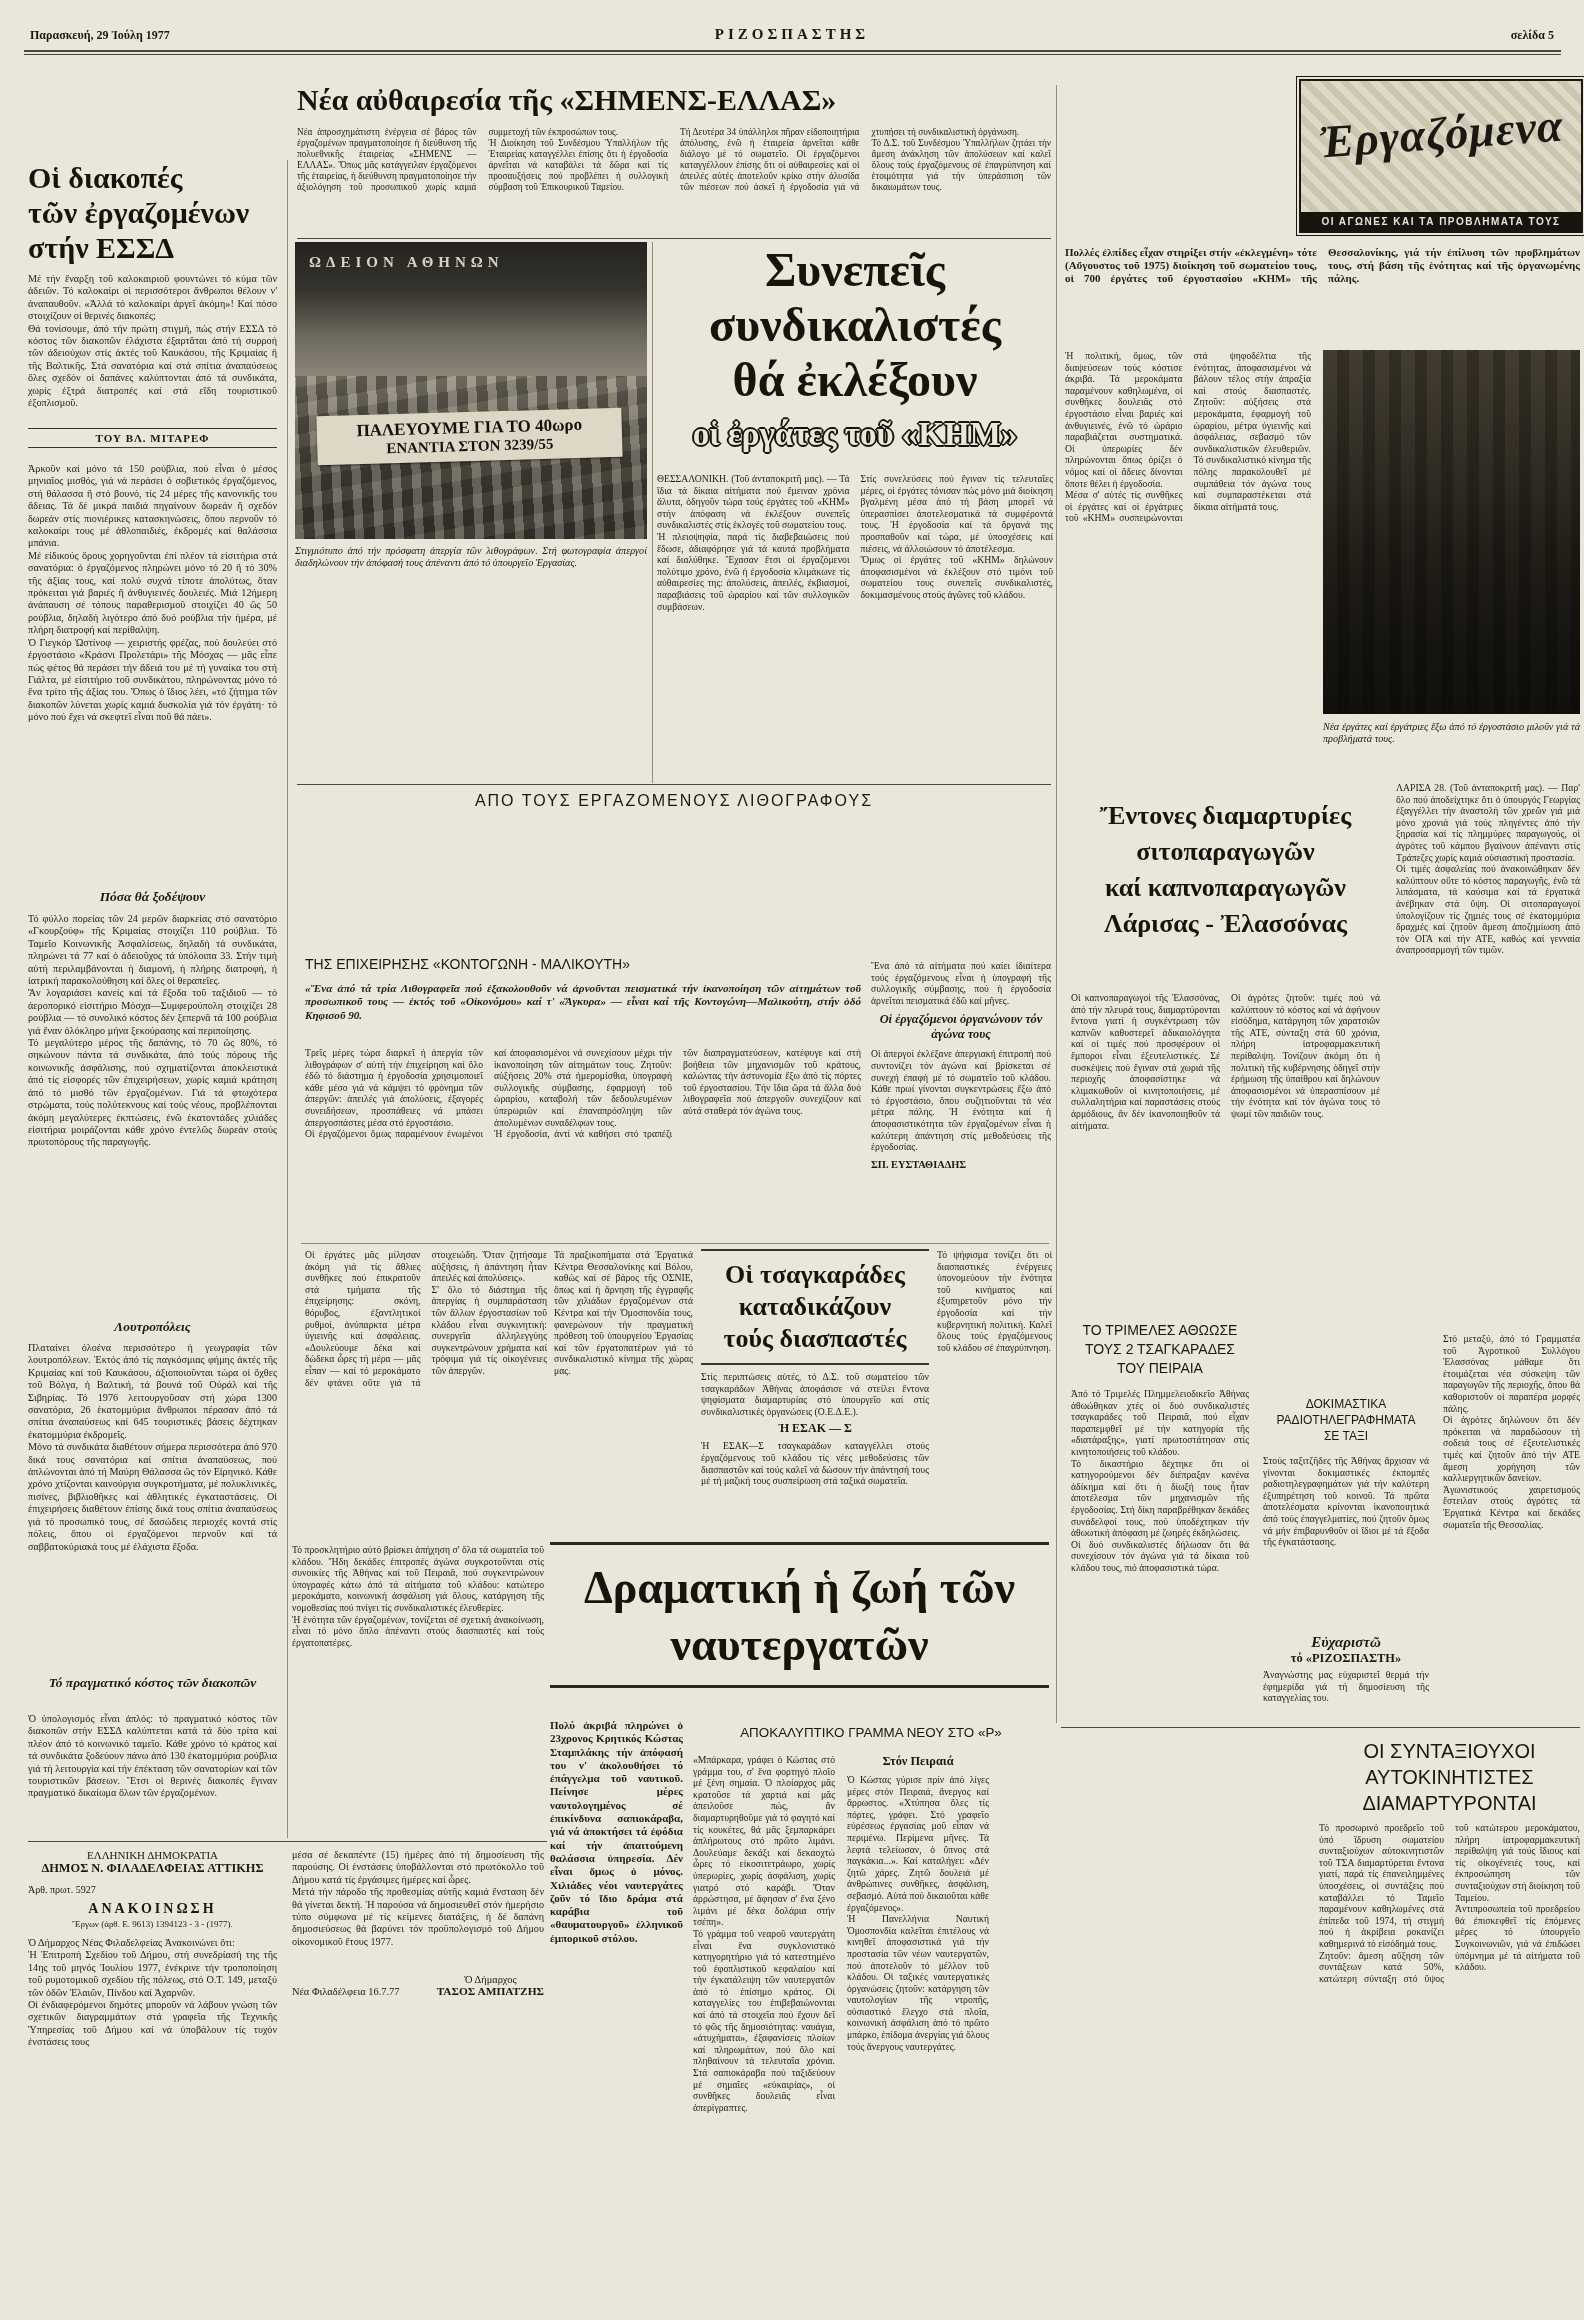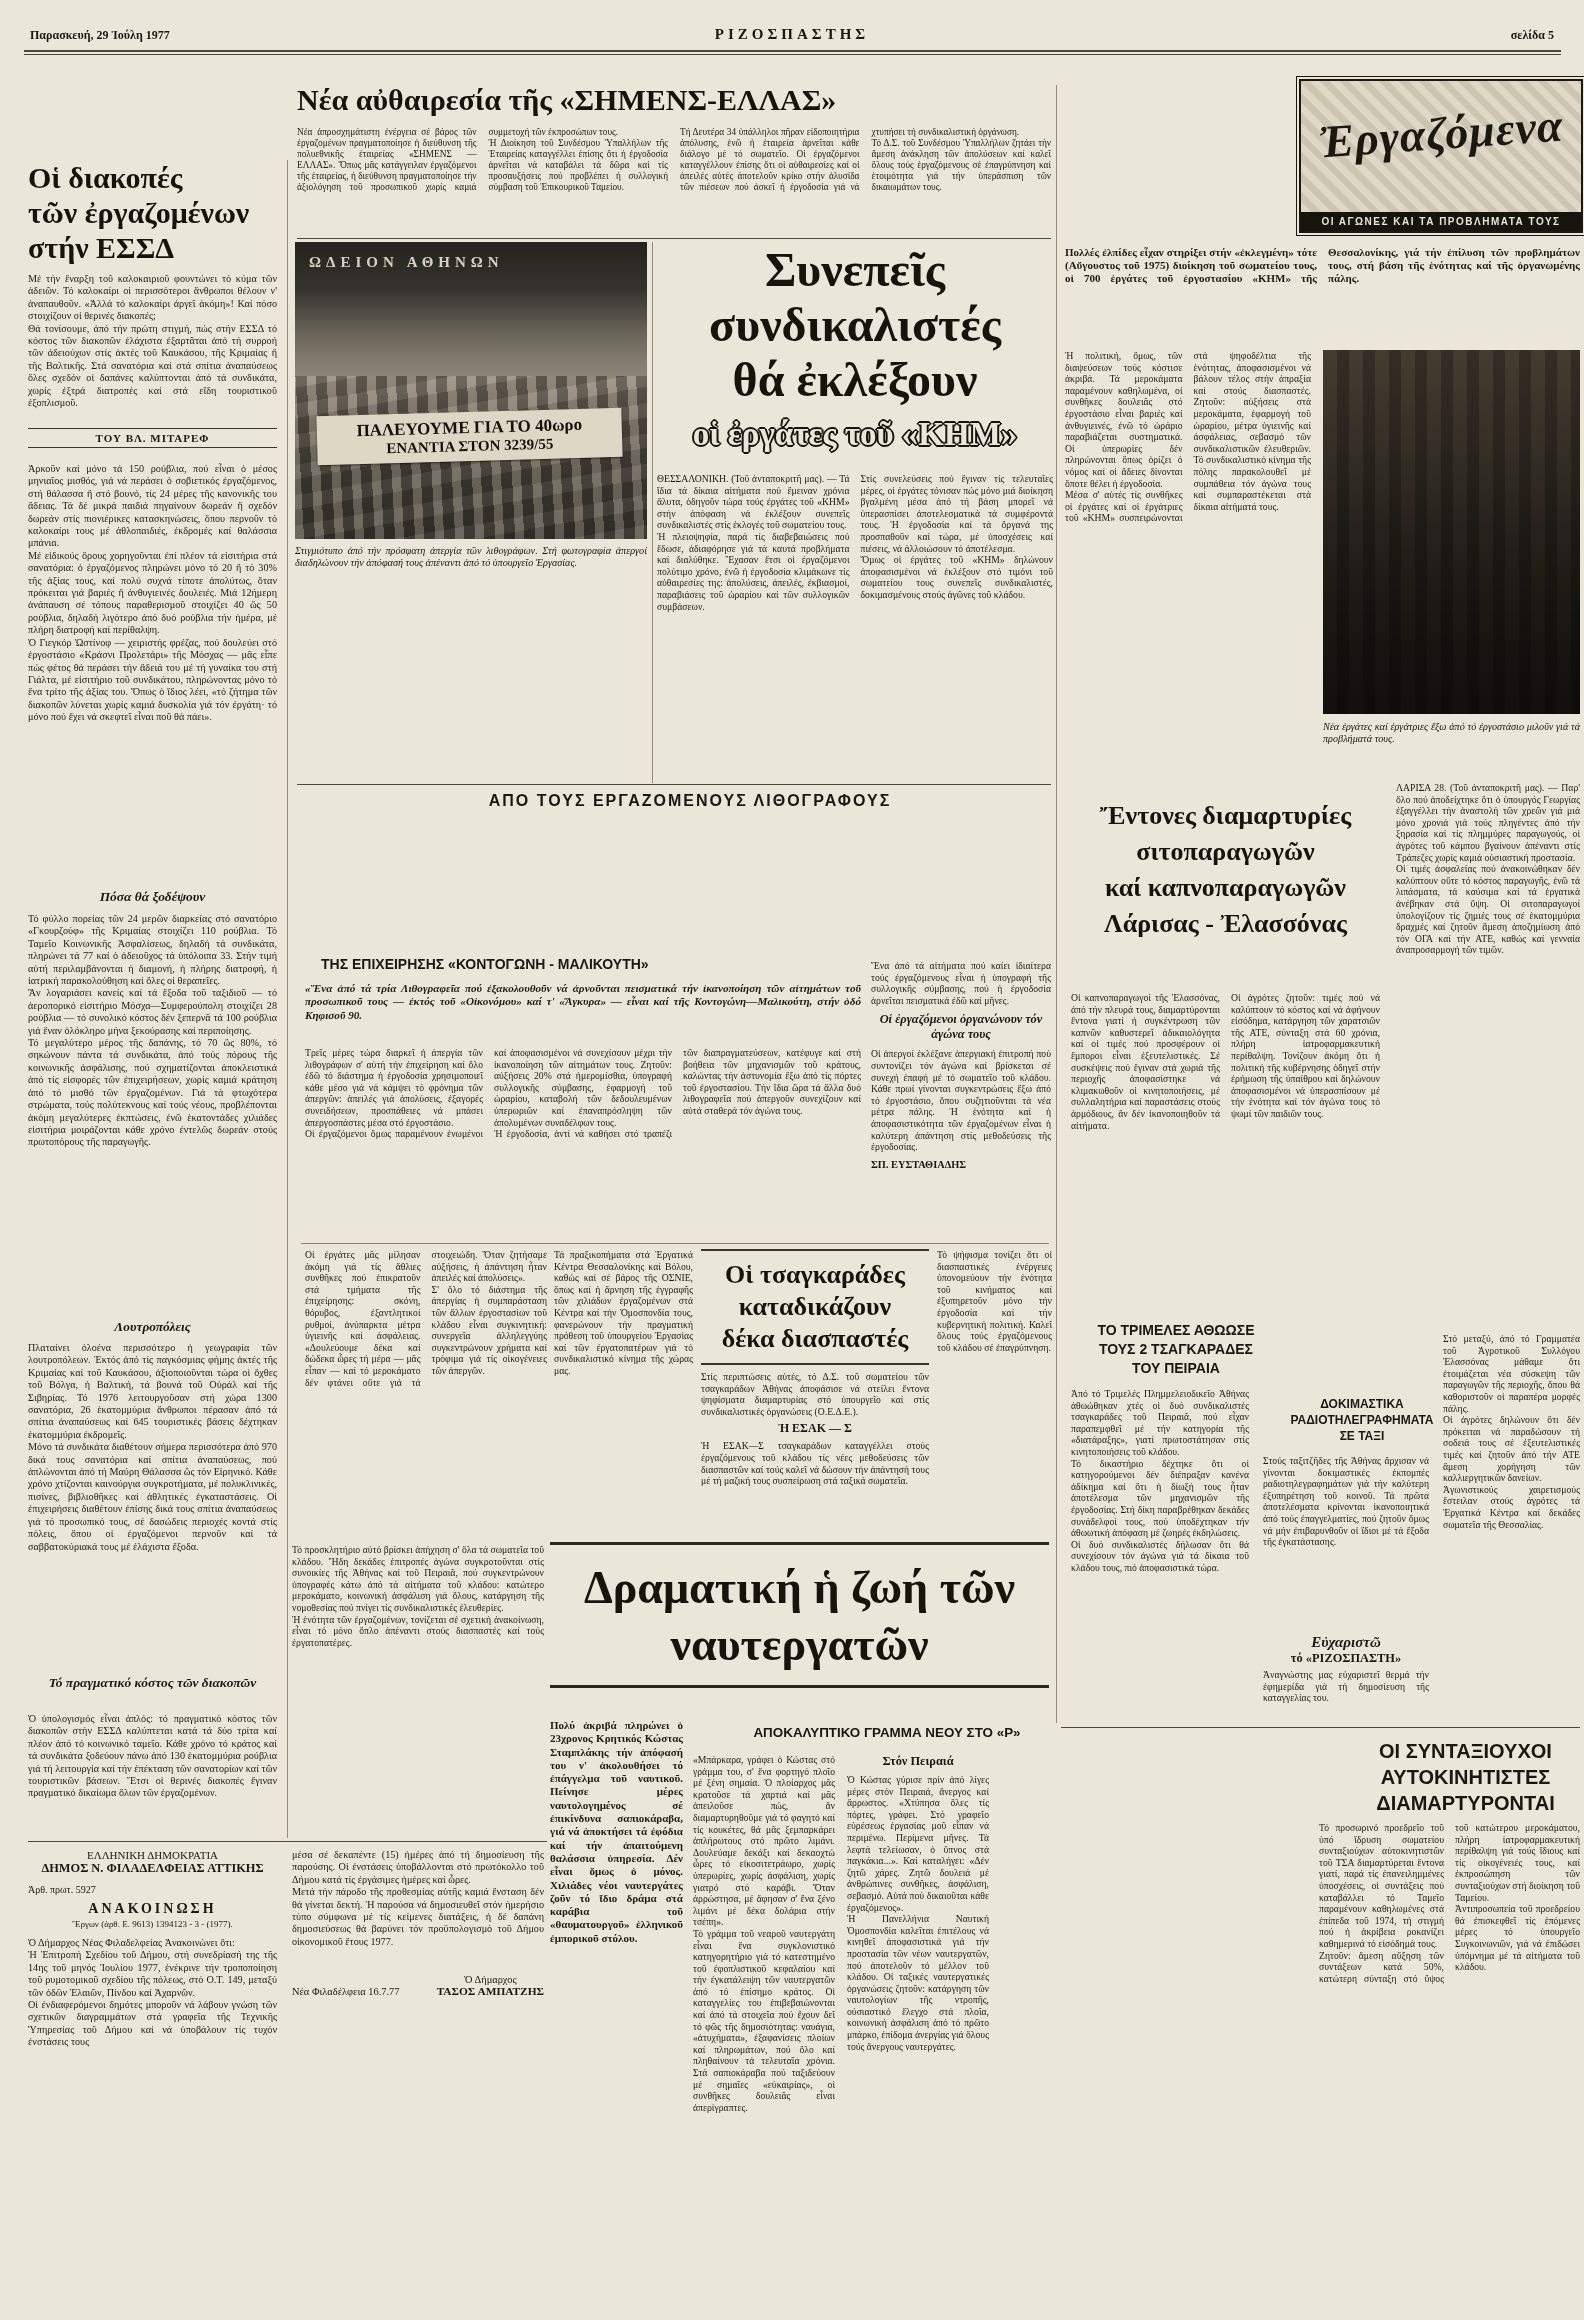--- a/index.html
+++ b/index.html
@@ -31,21 +31,21 @@
                     repeating-linear-gradient(-10deg,rgba(150,143,128,.25) 0 14px,rgba(60,56,48,.3) 14px 30px);}
   .placard{position:absolute;background:#ddd7c6;color:#14120d;font-weight:bold;text-align:center;
            transform:rotate(-1.6deg);box-shadow:0 1px 2px rgba(0,0,0,.6);}
   .banner-box{border:2px solid #1b1812;outline:1px solid #1b1812;outline-offset:2px;
               background:repeating-linear-gradient(45deg,#ded8c6 0 7px,#ccc5b0 7px 14px);overflow:hidden;}
   .banner-script{font-style:italic;font-weight:bold;font-size:46px;transform:rotate(-4deg);
                  text-align:center;margin-top:26px;letter-spacing:1px;}
   .banner-strip{position:absolute;left:0;right:0;bottom:0;background:#17140e;color:#e9e4d6;
                 font-family:"Liberation Sans",sans-serif;font-size:10px;letter-spacing:1.5px;
                 text-align:center;padding:4px 0;font-weight:bold;margin-top:48px;}
-  .caps-head{font-weight:bold;text-align:center;font-family:"Liberation Sans",sans-serif;margin-left:16px;}
+  .caps-head{font-weight:normal;text-align:center;font-family:"Liberation Sans",sans-serif;}
 </style>
 </head>
 <body>
 
 <div class="page">
 
   <div class="abs" style="left:30px;top:28px;font-size:12px;font-weight:bold;">Παρασκευή, 29 Ἰούλη 1977</div>
   <div class="abs center" style="left:0;top:26px;width:1584px;font-size:15px;font-weight:bold;letter-spacing:4px;">ΡΙΖΟΣΠΑΣΤΗΣ</div>
   <div class="abs" style="right:30px;top:28px;font-size:12px;font-weight:bold;">σελίδα 5</div>
   <div class="abs rule" style="left:24px;top:50px;width:1537px;height:2px;"></div>
@@ -125,21 +125,21 @@
     <div class="bold" style="font-size:10.4px;margin-top:6px;">ΣΠ. ΕΥΣΤΑΘΙΑΔΗΣ</div>
   </div>
   <div class="abs rule" style="left:301px;top:1243px;width:748px;height:1px;background:#8b8472;"></div>
   <div class="abs body b2" style="left:305px;top:1249px;width:242px;height:289px;">Οἱ ἐργάτες μᾶς μίλησαν ἀκόμη γιά τίς ἄθλιες συνθῆκες πού ἐπικρατοῦν στά τμήματα τῆς ἐπιχείρησης: σκόνη, θόρυβος, ἐξαντλητικοί ρυθμοί, ἀνύπαρκτα μέτρα ὑγιεινῆς καί ἀσφάλειας. «Δουλεύουμε δέκα καί δώδεκα ὧρες τή μέρα — μᾶς εἶπαν — καί τό μεροκάματο δέν φτάνει οὔτε γιά τά στοιχειώδη. Ὅταν ζητήσαμε αὐξήσεις, ἡ ἀπάντηση ἦταν ἀπειλές καί ἀπολύσεις».
 Σ' ὅλο τό διάστημα τῆς ἀπεργίας ἡ συμπαράσταση τῶν ἄλλων ἐργοστασίων τοῦ κλάδου εἶναι συγκινητική: συνεργεῖα ἀλληλεγγύης συγκεντρώνουν χρήματα καί τρόφιμα γιά τίς οἰκογένειες τῶν ἀπεργῶν.</div>
 
   <div class="abs body" style="left:554px;top:1249px;width:139px;height:289px;">Τά πραξικοπήματα στά Ἐργατικά Κέντρα Θεσσαλονίκης καί Βόλου, καθώς καί σέ βάρος τῆς ΟΣΝΙΕ, ὅπως καί ἡ ἄρνηση τῆς ἐγγραφῆς τῶν χιλιάδων ἐργαζομένων στά Κέντρα καί τήν Ὁμοσπονδία τους, φανερώνουν τήν πραγματική πρόθεση τοῦ ὑπουργείου Ἐργασίας καί τῶν ἐργατοπατέρων γιά τό συνδικαλιστικό κίνημα τῆς χώρας μας.</div>
   <div class="abs" style="left:701px;top:1249px;width:228px;height:289px;overflow:hidden;">
     <div class="hl pre center" style="font-size:26px;line-height:32px;border-top:2px solid #3a362c;border-bottom:2px solid #3a362c;padding:8px 0;">Οἱ τσαγκαράδες
 καταδικάζουν
-δέκα διασπαστές</div>
+τούς διασπαστές</div>
     <div class="body" style="height:auto;margin-top:6px;">Στίς περιπτώσεις αὐτές, τό Δ.Σ. τοῦ σωματείου τῶν τσαγκαράδων Ἀθήνας ἀποφάσισε νά στείλει ἔντονα ψηφίσματα διαμαρτυρίας στό ὑπουργεῖο καί στίς συνδικαλιστικές ὀργανώσεις (Ο.Ε.Δ.Ε.).</div>
     <div class="bold center" style="font-size:12px;margin:4px 0;">Ἡ ΕΣΑΚ — Σ</div>
     <div class="body" style="height:auto;">Ἡ ΕΣΑΚ—Σ τσαγκαράδων καταγγέλλει στούς ἐργαζόμενους τοῦ κλάδου τίς νέες μεθοδεύσεις τῶν διασπαστῶν καί τούς καλεῖ νά δώσουν τήν ἀπάντησή τους μέ τή μαζική τους συσπείρωση στά ταξικά σωματεῖα.</div>
   </div>
   <div class="abs body" style="left:937px;top:1249px;width:115px;height:289px;">Τό ψήφισμα τονίζει ὅτι οἱ διασπαστικές ἐνέργειες ὑπονομεύουν τήν ἑνότητα τοῦ κινήματος καί ἐξυπηρετοῦν μόνο τήν ἐργοδοσία καί τήν κυβερνητική πολιτική. Καλεῖ ὅλους τούς ἐργαζόμενους τοῦ κλάδου σέ ἐπαγρύπνηση.</div>
   <div class="abs body" style="left:292px;top:1544px;width:252px;height:291px;">Τό προσκλητήριο αὐτό βρίσκει ἀπήχηση σ' ὅλα τά σωματεῖα τοῦ κλάδου. Ἤδη δεκάδες ἐπιτροπές ἀγώνα συγκροτοῦνται στίς συνοικίες τῆς Ἀθήνας καί τοῦ Πειραιᾶ, πού συγκεντρώνουν ὑπογραφές κάτω ἀπό τά αἰτήματα τοῦ κλάδου: κατώτερο μεροκάματο, κοινωνική ἀσφάλιση γιά ὅλους, κατάργηση τῆς νομοθεσίας πού πνίγει τίς συνδικαλιστικές ἐλευθερίες.
 Ἡ ἑνότητα τῶν ἐργαζομένων, τονίζεται σέ σχετική ἀνακοίνωση, εἶναι τό μόνο ὅπλο ἀπέναντι στούς διασπαστές καί τούς ἐργατοπατέρες.</div>
 
   <div class="abs hl pre center" style="left:1071px;top:798px;width:309px;font-size:26px;line-height:36px;">Ἔντονες διαμαρτυρίες
 σιτοπαραγωγῶν

